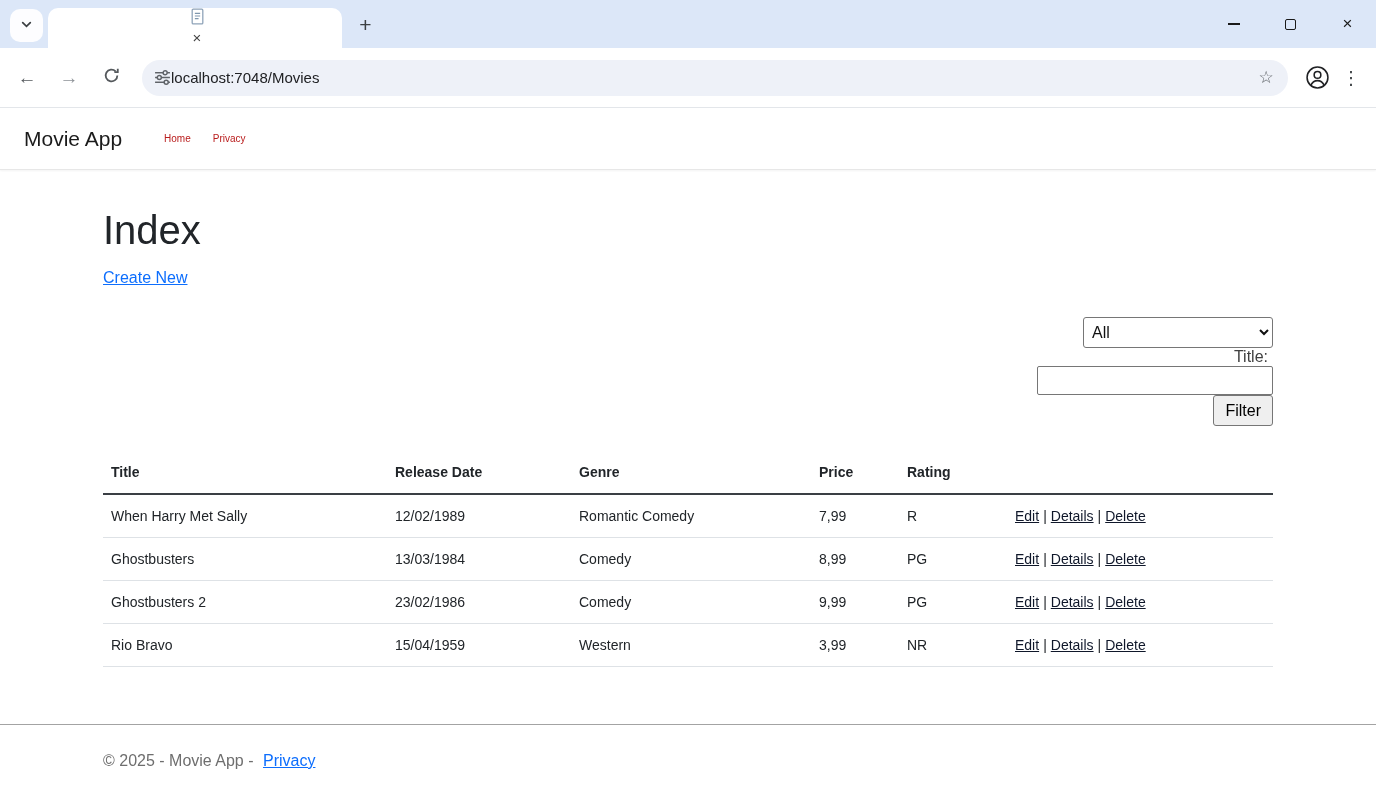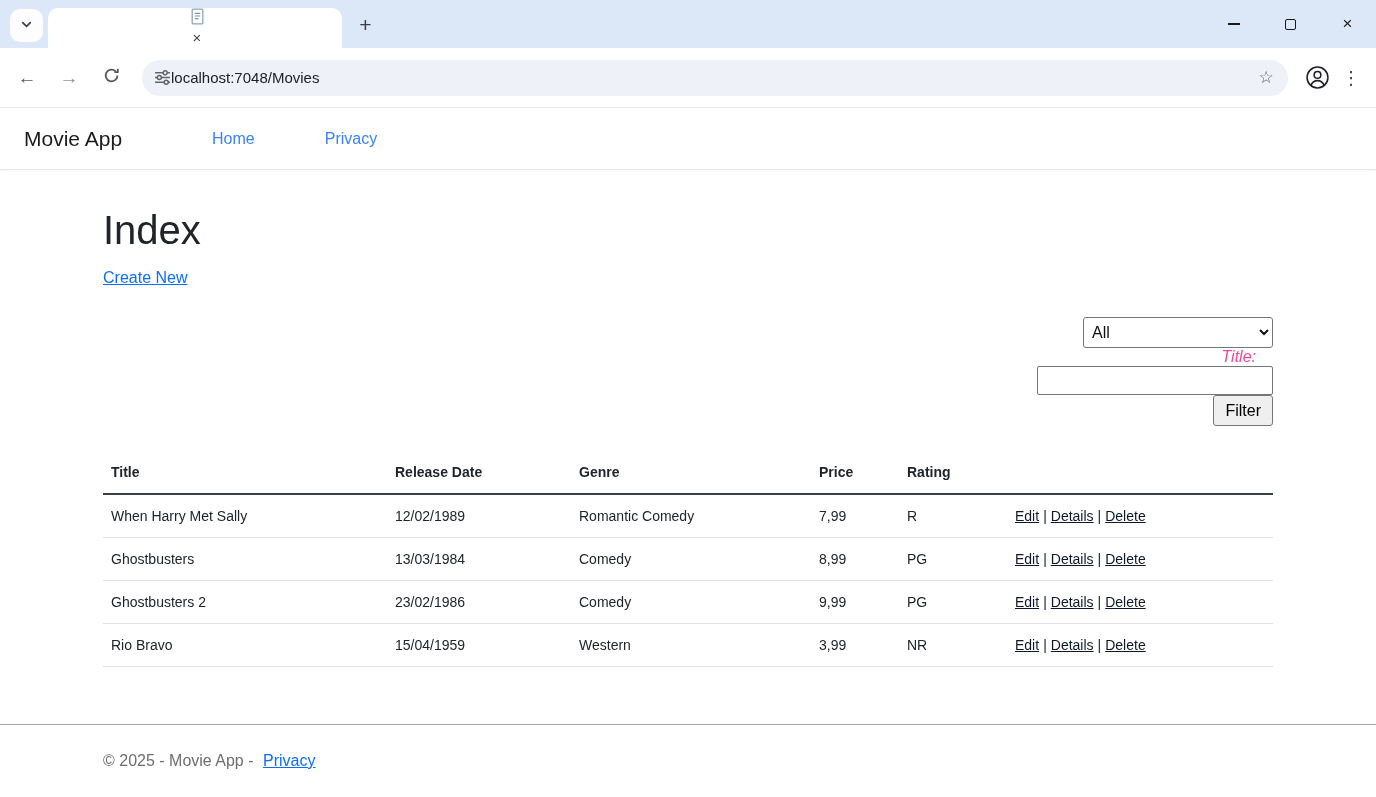--- a/index.html
+++ b/index.html
@@ -58,33 +58,33 @@
   .url { margin-left:0; font-size:15px; color:#202124; flex:1; }
   .star-btn { width:28px; height:28px; border:none; background:transparent; font-size:17px; color:#5f6368; cursor:pointer; padding:0; }
   .profile-btn { width:38px; height:38px; border:none; background:transparent; cursor:pointer; padding:0; display:flex; align-items:center; justify-content:center; }
   .menu-btn { width:30px; height:38px; border:none; background:transparent; font-size:18px; color:#3c4043; cursor:pointer; padding:0; }
 
   
   .site { position:relative; height:689px; background:#fff; }
   .site-header {
     height:62px; background:#fff; border-bottom:1px solid #e7e7e7;
     box-shadow:0 1px 2px rgba(0,0,0,.05);
-    display:flex; align-items:center; padding:0 24px;gap:48px;
+    display:flex; align-items:center; padding:0 24px;
   }
   .brand { font-size:21px; color:#1b1b1b; text-decoration:none; margin-right:42px; }
-  .nav-link { font-size:16px; color:#3b82f6; text-decoration:none; margin-right:22px; }
+  .nav-link { font-size:10px; color:#b91c1c; text-decoration:none; margin-right:22px; }
 
   .container { width:1170px; margin:0 auto; }
   main.container { padding-top:38px; }
   h1.page-title { font-size:40px; font-weight:500; margin:0; color:#212529; }
   .create-link { display:inline-block; margin-top:16px; font-size:16px; color:#0d6efd; text-decoration:underline; }
 
   .filter-row { margin-top:30px; display:flex; align-items:flex-end;flex-direction:column; }
   .genre-select { width:190px; height:31px; font-size:16px; border:1px solid #767676; border-radius:3px; background:#fff; color:#111; padding:0 4px; }
-  .title-label { font-size:16px; margin:0 17px 0 7px; color:#ec4899;font-style:italic; }
+  .title-label { font-size:16px; margin:0 5px 0 7px; color:#404040; }
   .title-input { width:236px; height:29px; border:1px solid #767676; border-radius:2px; font-size:16px; padding:0 6px; }
   .filter-btn { margin-left:8px; height:31px; padding:0 11px; font-size:16px; background:#efefef; border:1px solid #767676; border-radius:3px; color:#000; cursor:pointer; }
 
   table.movies-table { width:100%; border-collapse:collapse; table-layout:fixed; margin-top:28px; font-size:14px; color:#212529; }
   .movies-table th { text-align:left; padding:10px 8px 13px; font-weight:700; border-bottom:2px solid #3a3f44; }
   .movies-table td { padding:13px 8px; border-bottom:1px solid #dee2e6; }
   .action-link { color:#0f172a; text-decoration:underline; }
   .sep { margin:0 4px; color:#212529; }
 
   footer.site-footer {

